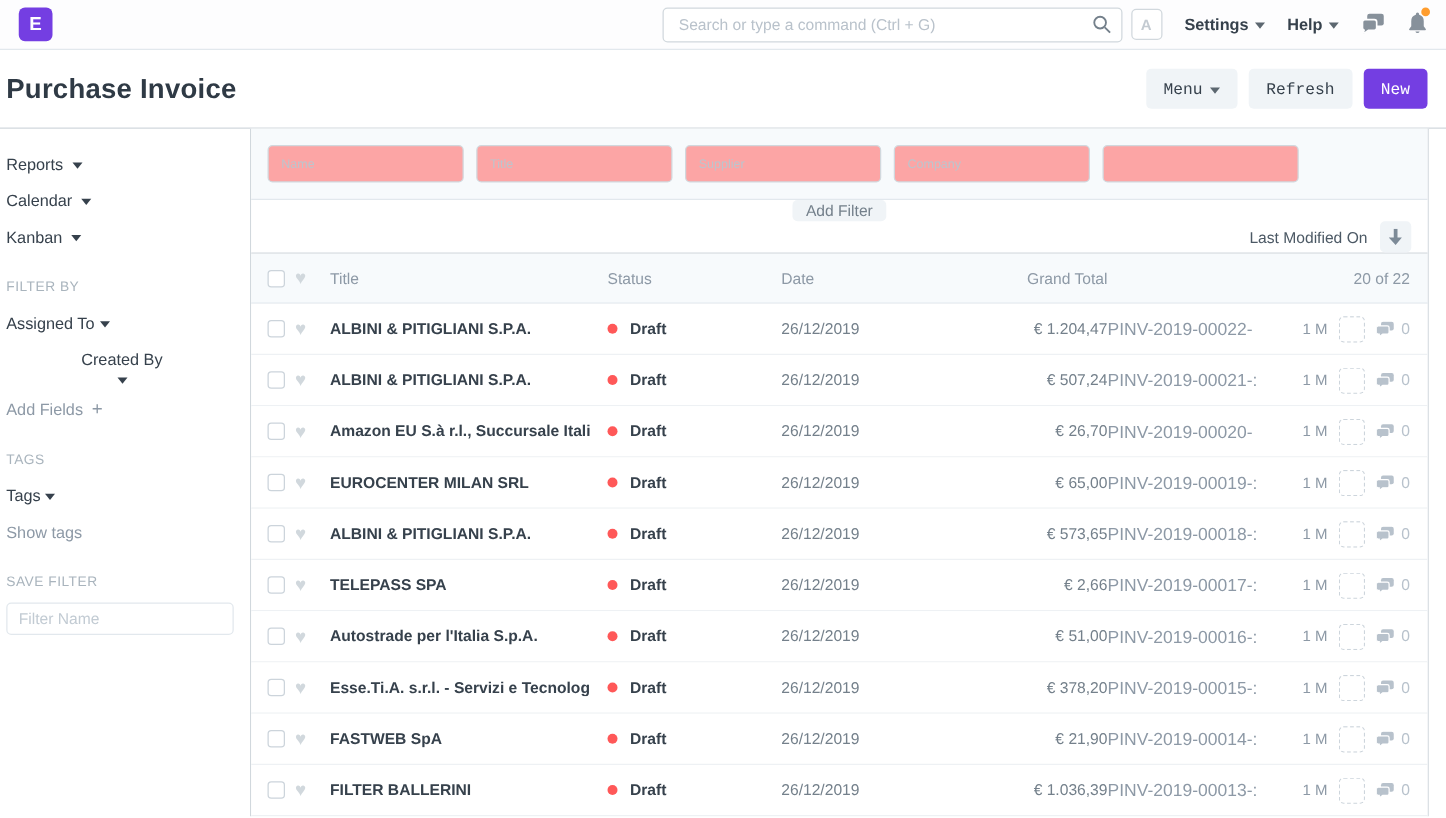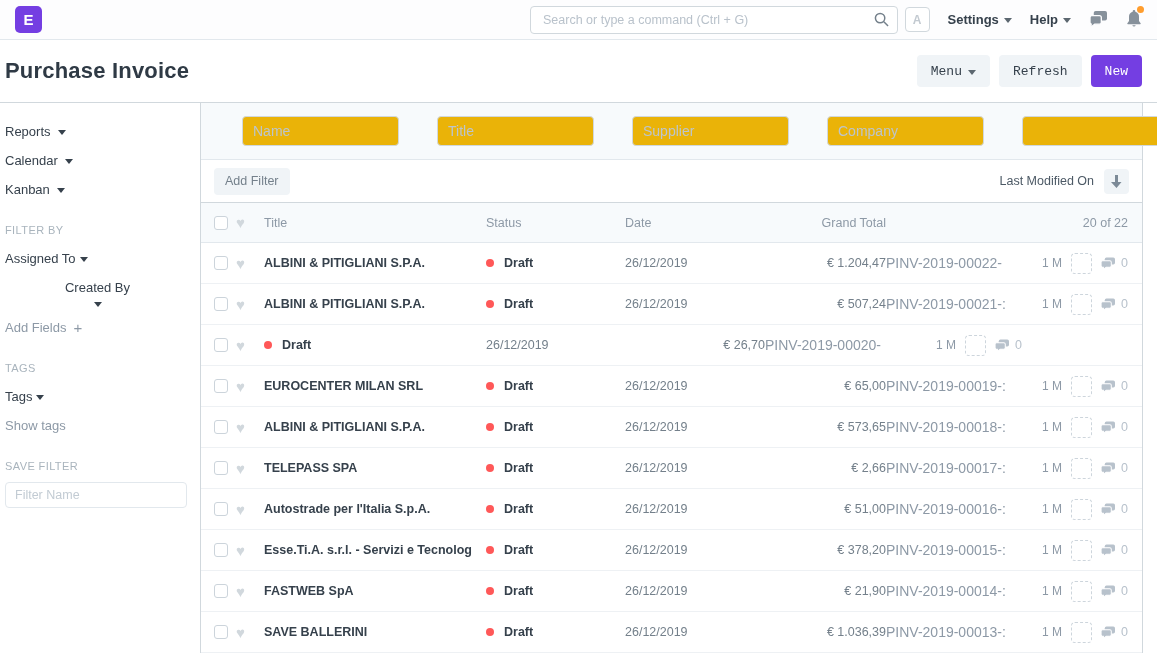--- a/index.html
+++ b/index.html
@@ -58,24 +58,24 @@
   .plus-ic{color:var(--muted);font-size:15px;line-height:12px;}
   .filter-name-wrap{margin-top:10px;}
   .filter-name-wrap input{width:182px;height:26px;border:1px solid var(--border-lt);border-radius:4px;
     padding:0 9px;font-size:12.5px;outline:none;font-family:"Liberation Sans", sans-serif;color:var(--dark);}
   .filter-name-wrap input::placeholder{color:#c2cbd3;}
   
   .list-area{flex:none;width:943px;border-left:1px solid var(--border);border-right:1px solid var(--border);
     display:flex;flex-direction:column;background:#fff;}
   .filter-section{height:57px;background:var(--panel);border-bottom:1px solid var(--border-lt);
     display:flex;align-items:center;gap:10px;padding:0 13px;}
-  .filter-section input{width:157px;height:30px;border:1px solid var(--border);border-radius:4px;background:#eab308;
-    padding:0 10px;font-size:14px;outline:none;font-family:"Liberation Sans", sans-serif;color:var(--dark);margin-left:28px;}
+  .filter-section input{width:157px;height:30px;border:1px solid var(--border);border-radius:4px;background:#fca5a5;
+    padding:0 10px;font-size:10px;outline:none;font-family:"Liberation Sans", sans-serif;color:var(--dark);}
   .filter-section input::placeholder{color:#bcc5cd;}
-  .sort-row{height:43px;display:flex;align-items:center;padding:0 13px;border-bottom:1px solid var(--border);background:#fff;}
+  .sort-row{height:43px;display:flex;align-items:center;padding:0 13px;border-bottom:1px solid var(--border);background:#fff;flex-direction:column;}
   .add-filter{background:var(--btn-gray);color:var(--muted2);border:none;border-radius:4px;height:27px;
     padding:0 11px;font-size:12.5px;cursor:pointer;font-family:"Liberation Sans", sans-serif;}
   .sort-right{margin-left:auto;display:flex;align-items:center;gap:10px;}
   .sort-label{font-size:12.5px;color:#4c5965;cursor:pointer;}
   .sort-btn{width:25px;height:25px;background:var(--btn-gray);border:none;border-radius:4px;cursor:pointer;
     display:flex;align-items:center;justify-content:center;}
   
   .grid{display:grid;grid-template-columns:22px 28px 222px 139px 140px 121px 150px 1fr;
     align-items:center;padding-left:13px;}
   .list-header{height:40px;background:var(--panel);border-bottom:1px solid var(--border-lt);
@@ -286,20 +286,21 @@
                 </svg>
             </span>
             <span>0</span>
           </span>
         </span>
       </div>
 
       <div class="list-row grid">
         <input type="checkbox" style="">
         <span class="heart">♥</span>
+        <span class="cell-title">Amazon EU S.à r.l., Succursale Itali</span>
         <span class="cell-status">
           <span class="dot"></span>
           <span>Draft</span>
         </span>
         <span class="cell-date">26/12/2019</span>
         <span class="cell-total">€ 26,70</span>
         <span class="cell-id">-PINV-2019-00020</span>
         <span class="cell-meta">
           <span class="modified">1 M</span>
           <span class="avatar-dashed"></span>
@@ -467,21 +468,21 @@
                 </svg>
             </span>
             <span>0</span>
           </span>
         </span>
       </div>
 
       <div class="list-row grid">
         <input type="checkbox" style="">
         <span class="heart">♥</span>
-        <span class="cell-title">SAVE BALLERINI</span>
+        <span class="cell-title">FILTER BALLERINI</span>
         <span class="cell-status">
           <span class="dot"></span>
           <span>Draft</span>
         </span>
         <span class="cell-date">26/12/2019</span>
         <span class="cell-total">€ 1.036,39</span>
         <span class="cell-id">:-PINV-2019-00013</span>
         <span class="cell-meta">
           <span class="modified">1 M</span>
           <span class="avatar-dashed"></span>

